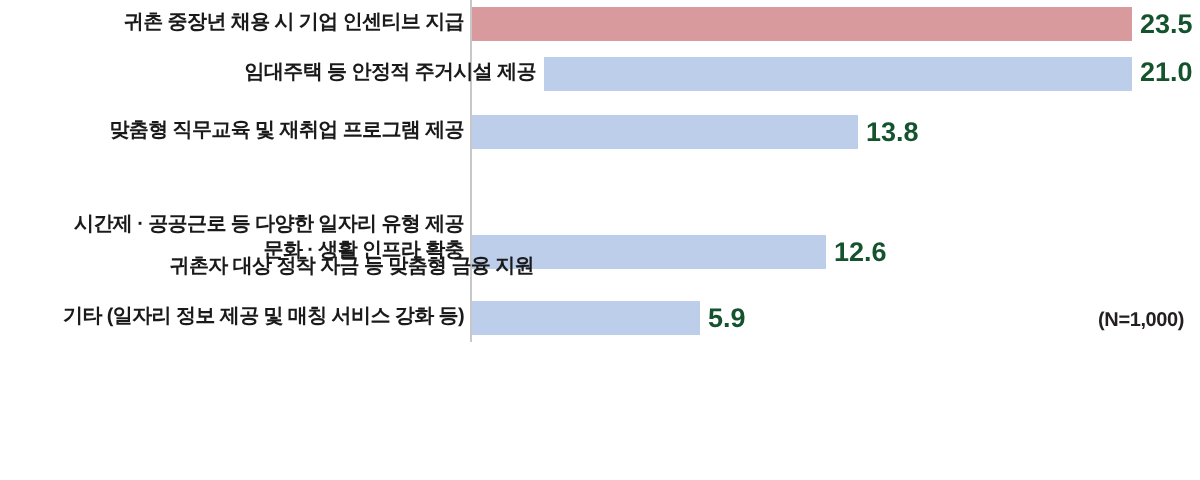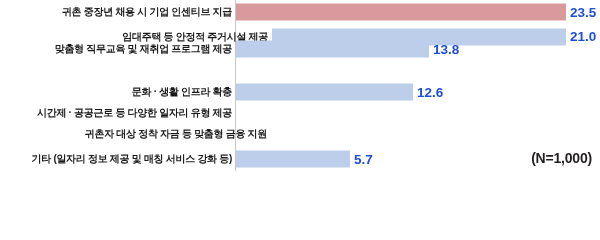--- a/index.html
+++ b/index.html
@@ -66,30 +66,30 @@
   .bar {
     height: 17px;
     background: #bcceea;
   }
   .bar.highlight {
     background: #d99a9e;
   }
   .bar-value {
     font-size: 13.5px;
     font-weight: bold;
-    color: #1d4ed8;
+    color: #14532d;
     margin-left: 4px;
     line-height: 1;
     white-space: nowrap;
   }
   .n-note {
     position: absolute;
     right: 8px;
     bottom: 5px;
-    font-size: 14px;
+    font-size: 10px;
     font-weight: bold;
     color: #231f20;
     letter-spacing: -0.2px;
   }
 </style>
 </head>
 <body>
 
 <div id="chart-root">
 
@@ -106,49 +106,49 @@
     </div>
 
     <div class="row" style="top:24.43px;margin-left:36px;">
       <div class="cat-label">임대주택 등 안정적 주거시설 제공</div>
       <div class="bar-wrap">
         <div class="bar" style="width:294px;"></div>
         <div class="bar-value">21.0</div>
       </div>
     </div>
 
-    <div class="row" style="top:37px;">
+    <div class="row" style="top:54px;">
       <div class="cat-label">맞춤형 직무교육 및 재취업 프로그램 제공</div>
       <div class="bar-wrap">
         <div class="bar" style="width:193px;"></div>
         <div class="bar-value">13.8</div>
       </div>
     </div>
 
     <div class="row" style="top:73.29px;margin-top:28px;">
       <div class="cat-label">시간제 · 공공근로 등 다양한 일자리 유형 제공</div>
     </div>
 
-    <div class="row" style="top:80px;">
+    <div class="row" style="top:114px;">
       <div class="cat-label">문화 · 생활 인프라 확충</div>
       <div class="bar-wrap">
         <div class="bar" style="width:177px;"></div>
         <div class="bar-value">12.6</div>
       </div>
     </div>
 
     <div class="row" style="top:122.14px;margin-left:35px;">
       <div class="cat-label">귀촌자 대상 정착 자금 등 맞춤형 금융 지원</div>
     </div>
 
     <div class="row" style="top:146.57px;">
       <div class="cat-label">기타 (일자리 정보 제공 및 매칭 서비스 강화 등)</div>
       <div class="bar-wrap">
         <div class="bar" style="width:114px;"></div>
-        <div class="bar-value">5.7</div>
+        <div class="bar-value">5.9</div>
       </div>
     </div>
 
   </div>
 
   <div class="n-note">(N=1,000)</div>
 
 </div>
 
 </body></html>

